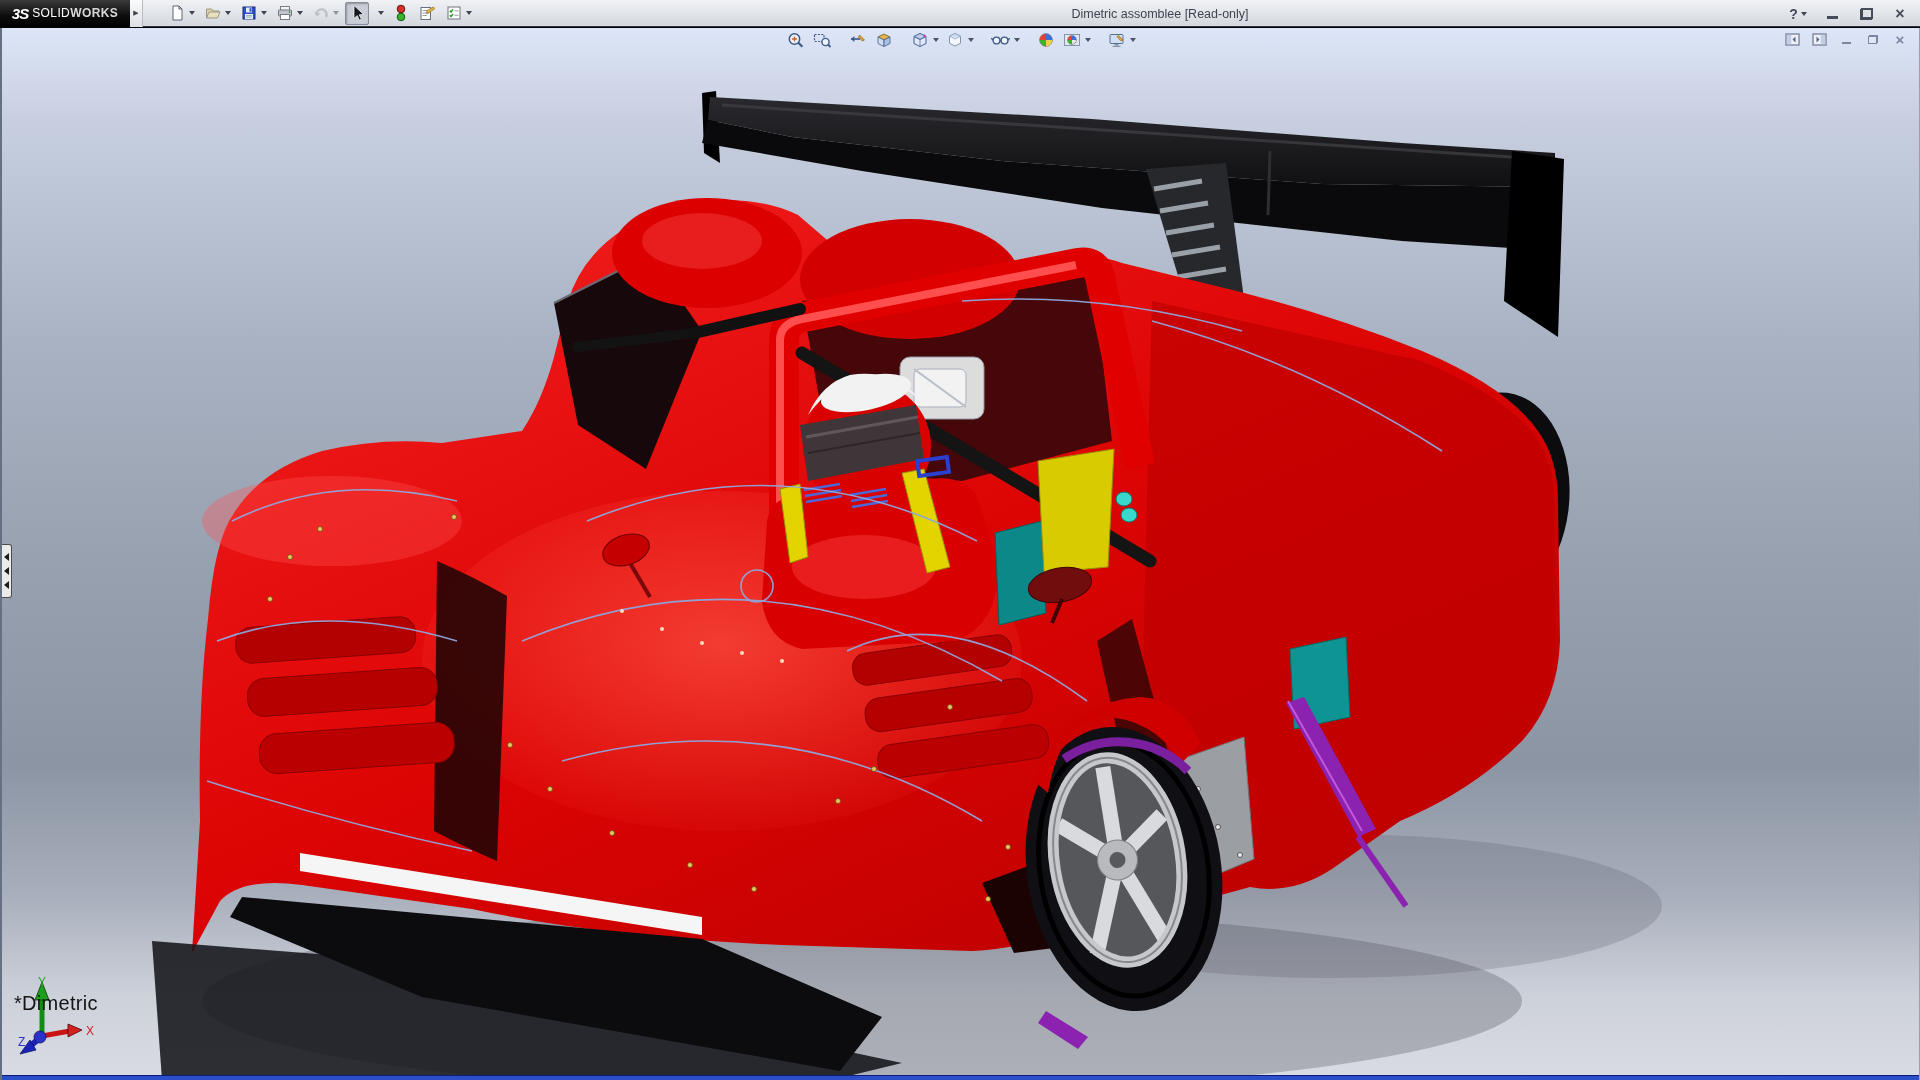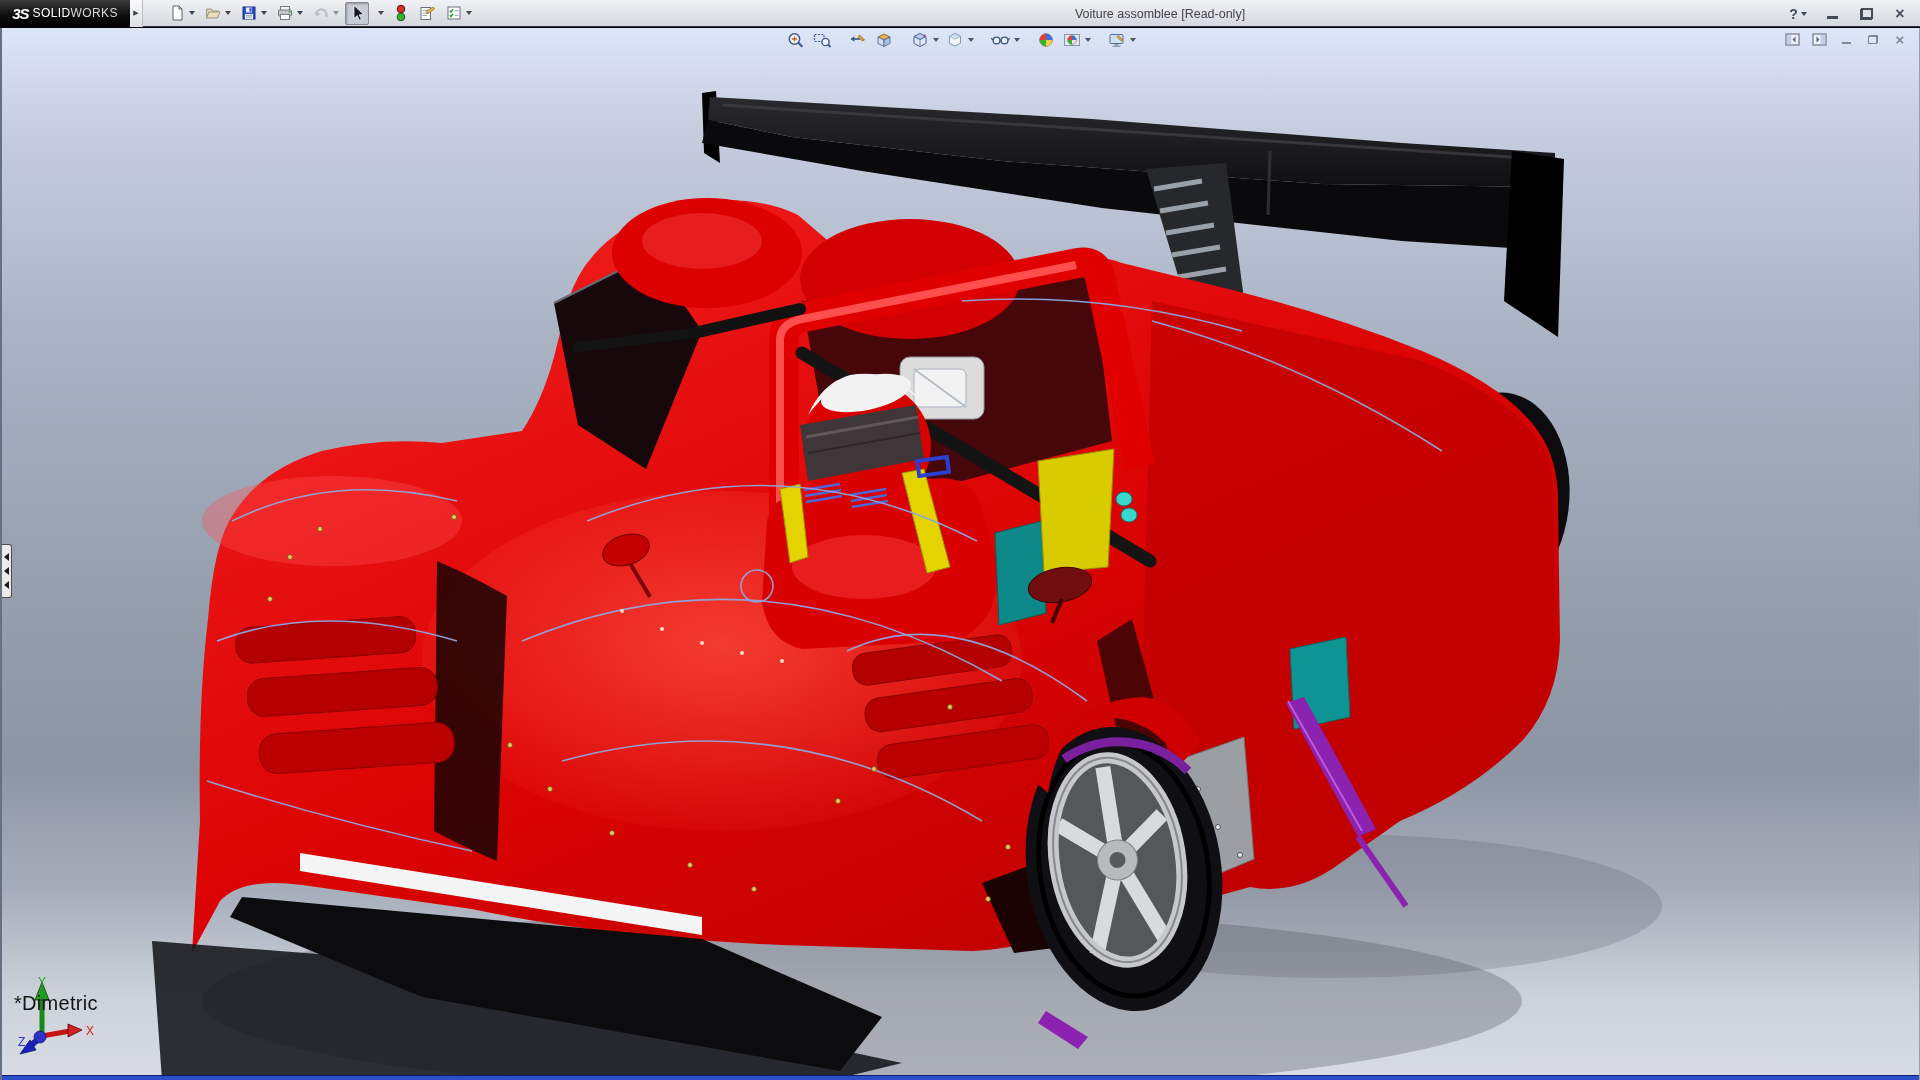--- a/index.html
+++ b/index.html
@@ -9,21 +9,21 @@
 
   
   .titlebar { position:absolute; top:0; left:0; width:1920px; height:27px;
     background:linear-gradient(#f0f2f5,#d4d8de);
     border-bottom:1px solid #31353d; display:flex; align-items:center; }
   .logo-block { width:130px; height:27px; background:linear-gradient(#3a3a3a,#0c0c0c 60%,#000);
     display:flex; align-items:center; justify-content:center; gap:4px; color:#fff; flex:0 0 auto; }
   .logo-mark { font-style:italic; font-weight:bold; font-size:15px; letter-spacing:-1px; }
   .logo-name { font-size:12px; letter-spacing:.4px; }
   .logo-name b { font-weight:normal; }
-  .logo-name span { font-weight:normal; color:#d8d8d8; }
+  .logo-name span { font-weight:bold; color:#d8d8d8; }
   .menu-expand { width:13px; height:27px; background:linear-gradient(#fbfbfc,#dcdfe4);
     border-right:1px solid #b6bac2; display:flex; align-items:center; justify-content:center;
     font-size:7px; color:#3c424e; cursor:pointer; flex:0 0 auto; }
   .qat { display:flex; align-items:center; height:27px; padding-left:22px; gap:3px; }
   .qbtn { display:flex; align-items:center; height:23px; padding:1px 2px; border:1px solid transparent; border-radius:2px; }
   .qbtn.pressed { background:#c8ccd4; border:1px solid #868c98; box-shadow:inset 1px 1px 2px rgba(0,0,0,.28); }
   .qbtn.disabled { opacity:.5; }
   .caret { width:0; height:0; border-left:3px solid transparent; border-right:3px solid transparent;
     border-top:4px solid #3f4552; margin-left:3px; }
   .win-title { position:absolute; left:1160px; top:0; height:27px; transform:translateX(-50%);
@@ -159,21 +159,21 @@
           <rect x="3" y="3" width="12" height="12" fill="#ffffff" stroke="#70757d"></rect>
           <path d="M4.8,6.8 l1.2,1.2 2,-2.6" fill="none" stroke="#2a9a2a" stroke-width="1.5"></path>
           <path d="M4.8,11.3 l1.2,1.2 2,-2.6" fill="none" stroke="#2a9a2a" stroke-width="1.5"></path>
           <line x1="9.5" y1="6.8" x2="13.5" y2="6.8" stroke="#9aa4b4" stroke-width="1.1"></line>
           <line x1="9.5" y1="11.3" x2="13.5" y2="11.3" stroke="#9aa4b4" stroke-width="1.1"></line>
         </svg>
           <span class="caret"></span>
       </div>
     </div>
 
-    <div class="win-title">Voiture assomblee [Read-only]</div>
+    <div class="win-title">Dimetric assomblee [Read-only]</div>
 
     <div class="win-controls">
       <div class="wc">
         <span class="help-q">?</span>
         <span class="caret"></span>
       </div>
       <div class="wc">
           <span class="glyph-min"></span>
         </div>
       <div class="wc">

